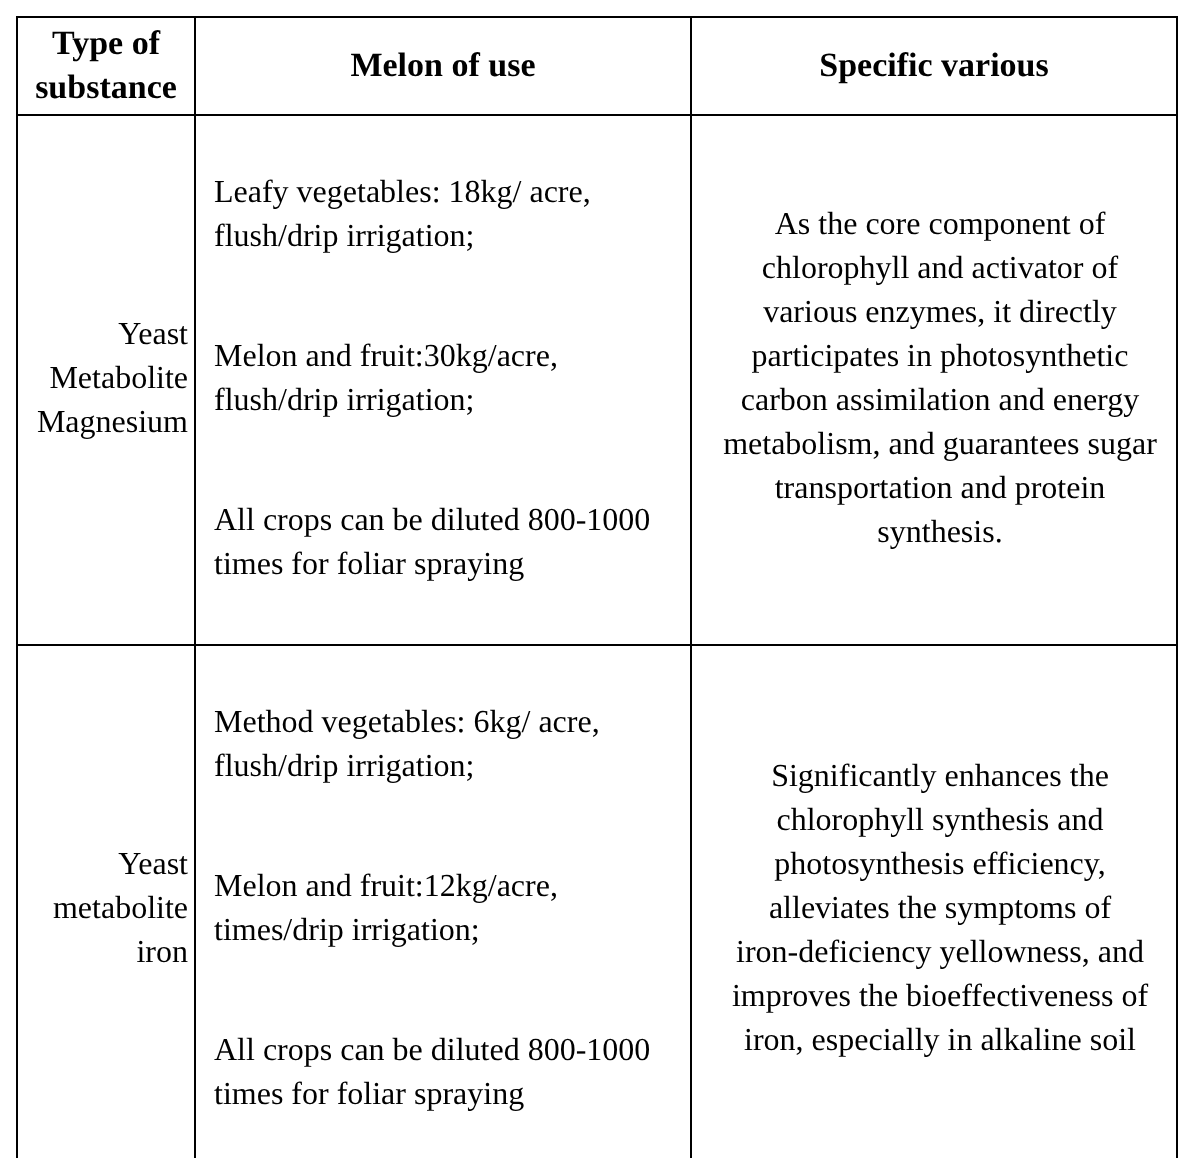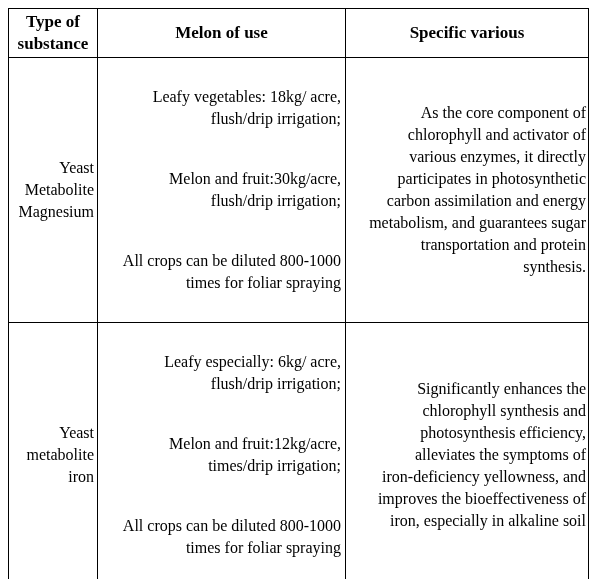--- a/index.html
+++ b/index.html
@@ -29,27 +29,27 @@
     text-align: center;
     height: 43px;
     padding: 2px 2px;
   }
   td { font-size: 16px; line-height: 22px; }
   td.substance-cell {
     text-align: right;
     padding: 2px 3px;
   }
   td.methods-cell {
-    text-align: right;
+    text-align: left;
     padding: 6px 4px 6px 9px;
   }
   td.methods-cell p.method-para { margin: 0 0 16px 0; }
   td.methods-cell p.method-para:last-child { margin-bottom: 0; }
   td.effect-cell {
-    text-align: right;
+    text-align: center;
     padding: 6px 2px 6px 8px;
   }
   tr.row-magnesium { height: 190px; }
   tr.row-iron { height: 166px; }
 </style>
 </head>
 <body>
 
 <div class="stage">
   <table class="substance-table">
@@ -86,21 +86,21 @@
 carbon assimilation and energy
 metabolism, and guarantees sugar
 transportation and protein
 synthesis.</td>
       </tr>
       <tr class="row-iron">
         <td class="substance-cell">Yeast
 metabolite
 iron</td>
         <td class="methods-cell">
-          <p class="method-para">Leafy especially: 6kg/ acre,
+          <p class="method-para">Method vegetables: 6kg/ acre,
 flush/drip irrigation;</p>
           <p class="method-para">Melon and fruit:12kg/acre,
 times/drip irrigation;</p>
           <p class="method-para">All crops can be diluted 800-1000
 times for foliar spraying</p>
         </td>
         <td class="effect-cell">Significantly enhances the
 chlorophyll synthesis and
 photosynthesis efficiency,
 alleviates the symptoms of

